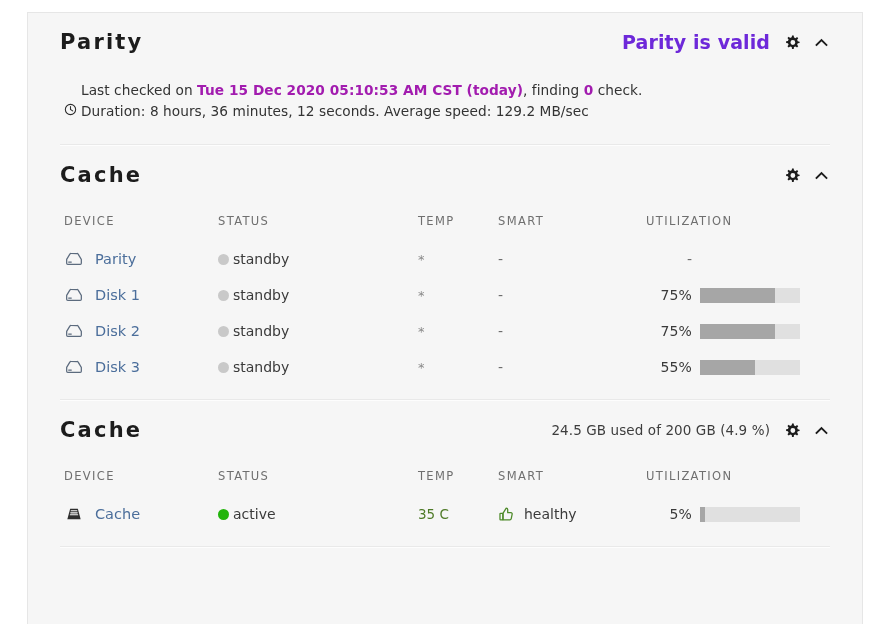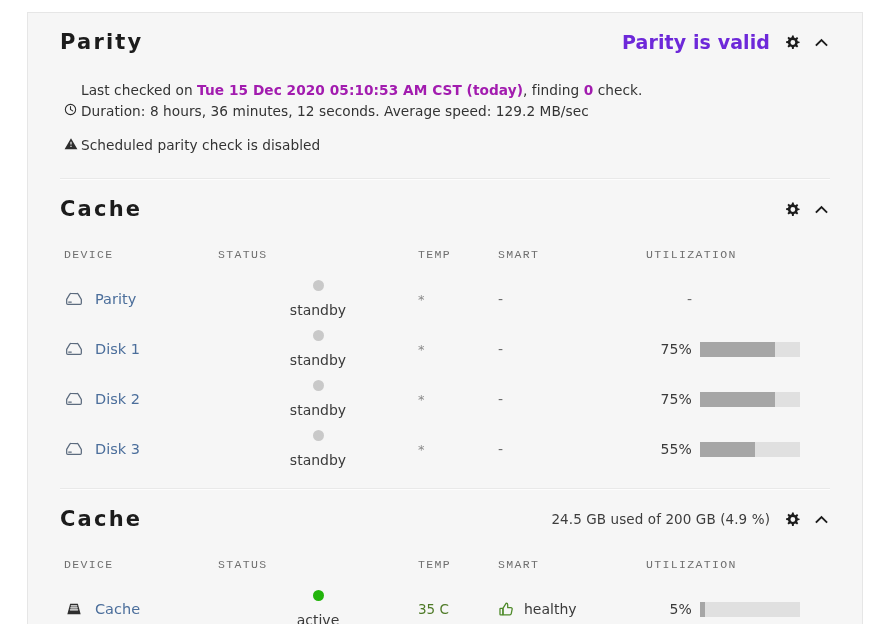--- a/index.html
+++ b/index.html
@@ -111,21 +111,20 @@
     table-layout: fixed;
   }
   table.devices th {
     text-align: left;
     font-size: 11.5px;
     font-weight: normal;
     color: #6f6f6f;
     letter-spacing: 1.35px;
     padding: 10px 0 13px 0;
     vertical-align: bottom;
-    font-family: Liberation Mono, monospace;
   }
   table.devices td {
     font-size: 14px;
     color: #3a3a3a;
     padding: 6px 0;
     vertical-align: middle;
     height: 36px;
   }
   .col-device { width: 158px; padding-left: 4px !important; }
   .col-status { width: 200px; margin-left: 16px; }
@@ -137,21 +136,21 @@
   .dev-link {
     color: #4b6e9b;
     font-size: 14.5px;
     text-decoration: none;
     cursor: pointer;
   }
   .dev-icon { display: inline-flex; width: 20px; height: 20px; color: #5c6b7e; }
   .dev-icon svg { display: block; }
   .dev-icon.ssd { color: #2e2e2e; }
 
-  .status-cell { display: flex; align-items: center; gap: 11px; flex-direction: column; }
+  .status-cell { display: flex; align-items: center; gap: 4px; }
   .dot { width: 11px; height: 11px; border-radius: 50%; flex: 0 0 11px; }
   .dot.standby { background: #c9c9c9; }
   .dot.active  { background: #22b40b; }
   .status-text { font-size: 14px; color: #3a3a3a; }
 
   .temp-na { color: #8a8a8a; font-size: 13px; }
   .temp-ok { color: #4e7a27; font-size: 13.5px; }
   .smart-dash { color: #6d6d6d; }
   .smart-cell { display: flex; align-items: center; gap: 9px; }
   .thumb { display: inline-flex; width: 17px; height: 17px; color: #4e8a2a; }
@@ -217,28 +216,20 @@
         <span><span>Last checked on </span><b>Tue 15 Dec 2020 05:10:53 AM CST (today)</b><span>, finding </span><b>0</b><span> check.</span></span>
       </div>
       <div class="pline">
         <span class="glyph">
           <svg width="13" height="13" viewBox="0 0 24 24" fill="none" stroke="currentColor" stroke-width="2" aria-hidden="true">
             <circle cx="12" cy="12" r="9.5"></circle>
             <path d="M12 6.5V12l4 2.5" stroke-linecap="round"></path>
           </svg>
         </span>
         <span>Duration: 8 hours, 36 minutes, 12 seconds. Average speed: 129.2 MB/sec</span>
-      </div>
-      <div class="pline pline-warn">
-        <span class="glyph">
-          <svg width="14" height="14" viewBox="0 0 24 24" fill="currentColor" aria-hidden="true">
-            <path d="M12 2 1 21h22L12 2zm1 15h-2v-2h2v2zm0-4h-2V8h2v5z"></path>
-          </svg>
-        </span>
-        <span>Scheduled parity check is disabled</span>
       </div>
     </div>
 
     <div class="divider"></div>
 
     <div class="sec-head">
       <div class="sec-title">Cache</div>
       <div class="sec-right">
         <span class="icon-btn gear-wrap" title="Settings">
           <svg width="17" height="17" viewBox="0 0 24 24" fill="currentColor" aria-hidden="true">

